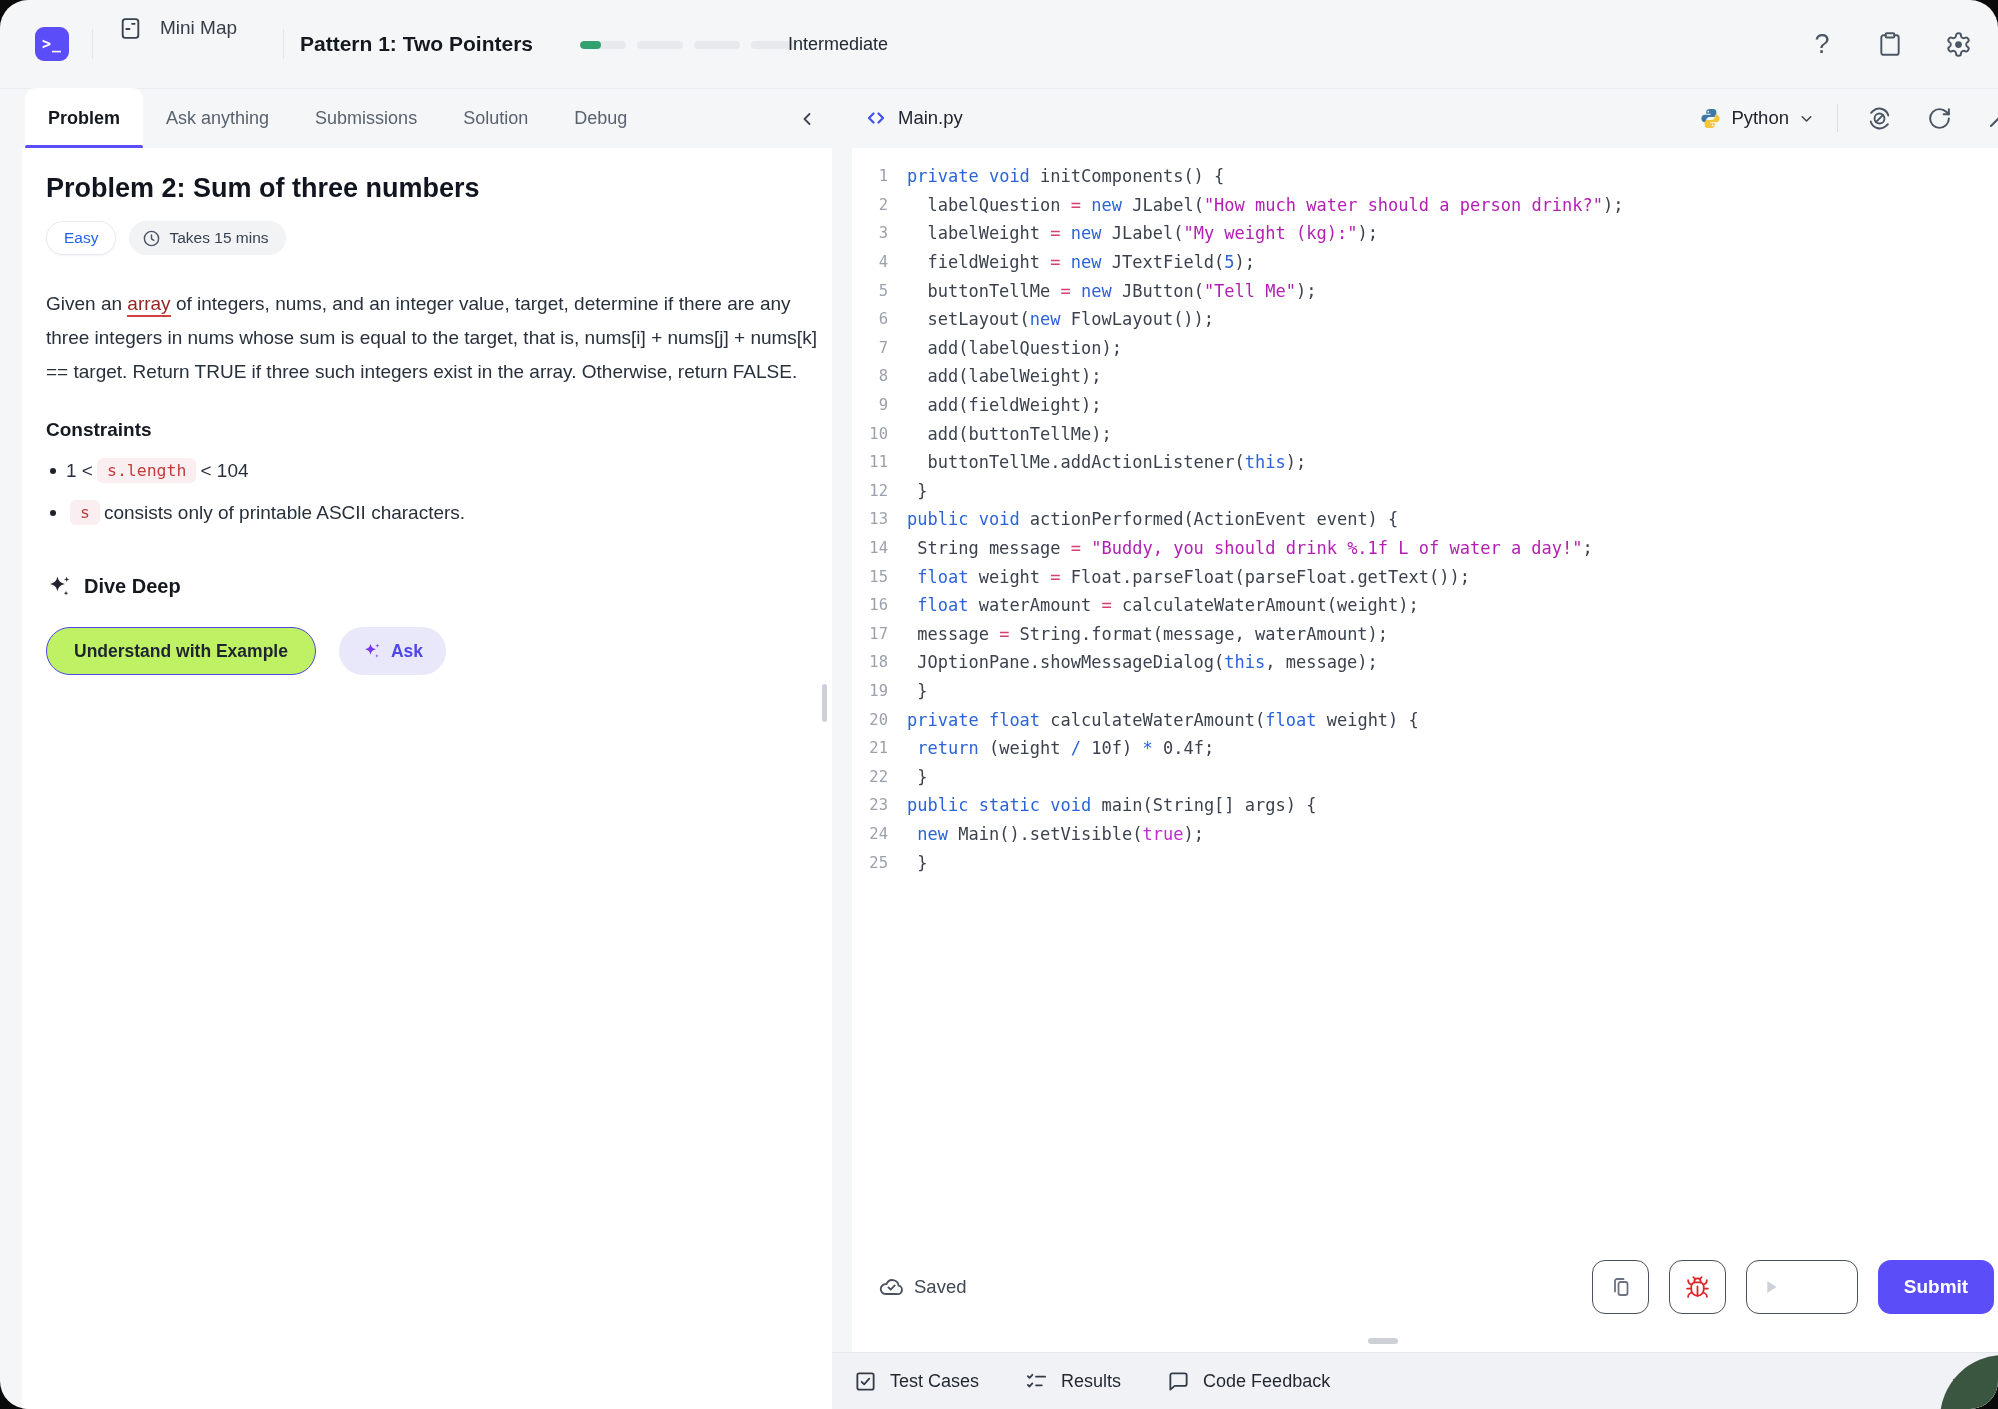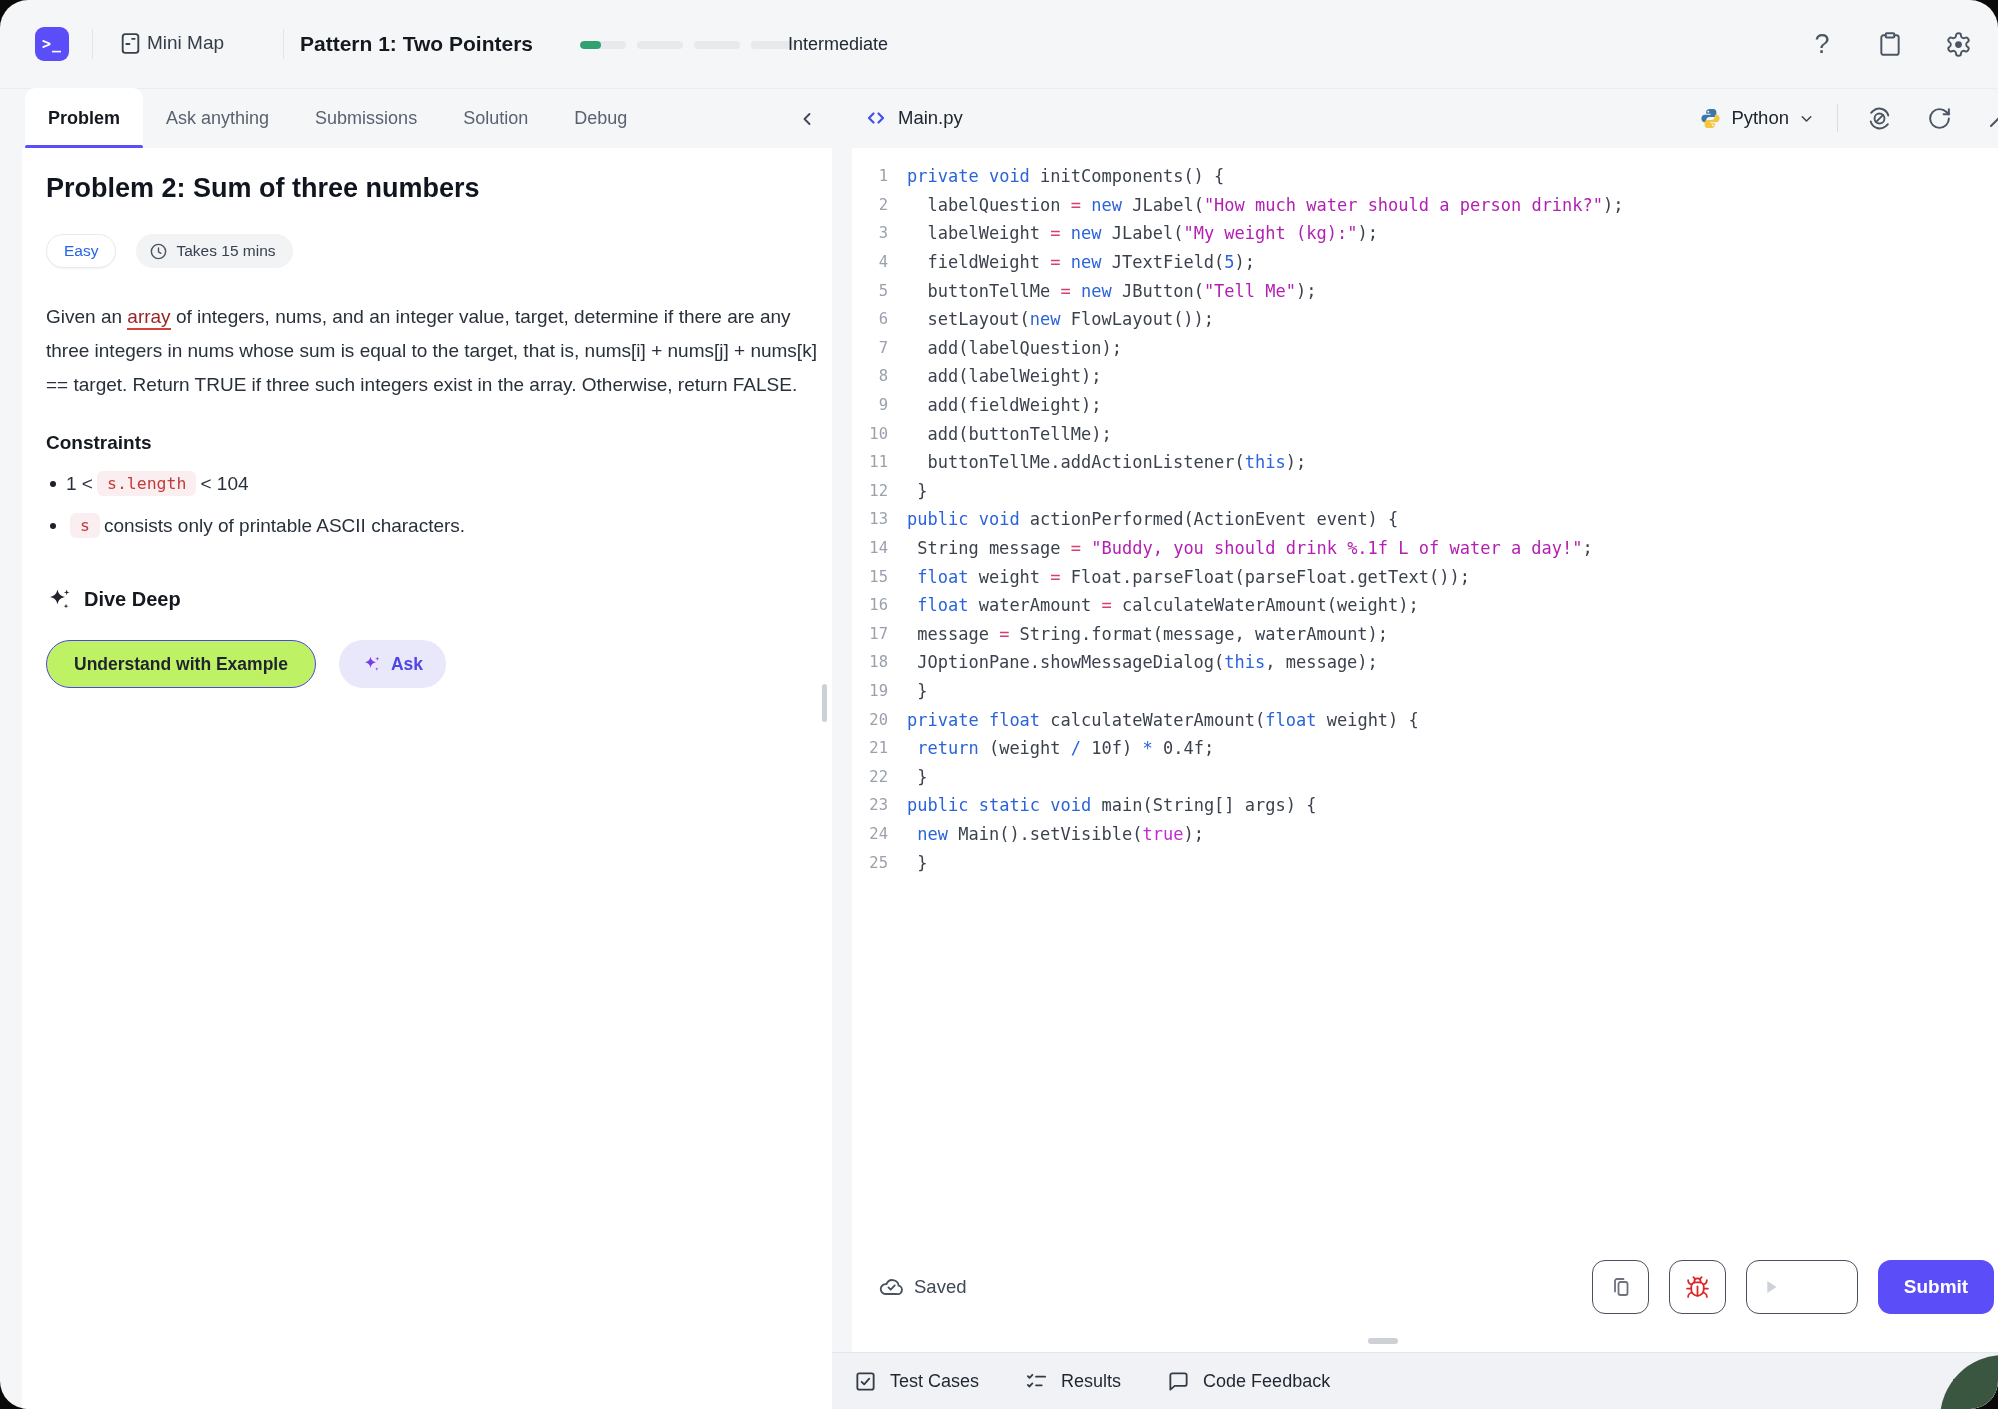--- a/index.html
+++ b/index.html
@@ -4,40 +4,40 @@
 <style>
   html,body{margin:0;padding:0;background:#0a0a0a;}
   body{width:1998px;height:1409px;overflow:hidden;font-family:"Liberation Sans",sans-serif;}
   .app{position:relative;width:1998px;height:1409px;background:#f5f6f8;border-radius:28px;overflow:hidden;}
 
   
   .topbar{position:absolute;left:0;top:0;right:0;height:88px;border-bottom:1px solid #ebedf0;}
   .logo{position:absolute;left:35px;top:27px;width:34px;height:34px;border-radius:9px;background:#5b4df7;color:#fff;
         display:flex;align-items:center;justify-content:center;font-family:"DejaVu Sans Mono",monospace;font-size:15px;font-weight:bold;letter-spacing:1px;}
   .tb-divider{position:absolute;top:29px;width:1px;height:30px;background:#e3e5e9;}
-  .minimap{position:absolute;left:118px;top:23px;height:40px;display:flex;align-items:center;gap:4px;color:#353d49;font-size:19px;font-weight:500;cursor:pointer;}
+  .minimap{position:absolute;left:118px;top:8px;height:40px;display:flex;align-items:center;gap:17px;color:#353d49;font-size:19px;font-weight:500;cursor:pointer;}
   .tb-title{position:absolute;left:300px;top:0;height:88px;display:flex;align-items:center;font-size:21px;font-weight:700;color:#14181f;}
   .progress{position:absolute;left:580px;top:41px;display:flex;gap:11px;}
   .seg{width:46px;height:8px;border-radius:99px;background:#e7e9ec;overflow:hidden;}
   .seg .fill{height:100%;border-radius:99px;background:#33a06f;}
   .level{position:absolute;left:788px;top:0;height:88px;display:flex;align-items:center;font-size:18px;color:#222a35;}
   .tb-icons{position:absolute;right:26px;top:0;height:88px;display:flex;align-items:center;gap:40px;}
   .tb-icons .ibtn{width:28px;height:28px;display:flex;align-items:center;justify-content:center;cursor:pointer;color:#4b5563;}
   .help-glyph{font-size:27px;color:#4b5563;font-weight:500;}
 
   
   .left-panel{position:absolute;left:22px;top:88px;width:810px;bottom:0;}
   .tabrow{position:absolute;left:0;right:0;top:0;height:60px;border-bottom:1px solid #e7e9ed;display:flex;align-items:stretch;padding-left:3px;}
   .tab{padding:0 23px;display:flex;align-items:center;font-size:18px;color:#59626e;position:relative;cursor:pointer;white-space:nowrap;}
   .tab.active{background:#fff;border-radius:10px 10px 0 0;color:#14181f;font-weight:600;}
   .tab.active::after{content:"";position:absolute;left:0;right:0;bottom:-1px;height:4px;background:#5b4df7;border-radius:3px;}
   .collapse-btn{position:absolute;right:12px;top:18px;width:26px;height:26px;display:flex;align-items:center;justify-content:center;cursor:pointer;color:#3e4652;}
   .panel-body{position:absolute;left:0;right:0;top:60px;bottom:0;background:#fff;padding:0 0 0 24px;box-sizing:border-box;}
   .prob-title{margin:25px 0 0 0;font-size:27px;font-weight:700;color:#101520;}
-  .badges{margin-top:30px;display:flex;gap:20px;}
+  .badges{margin-top:17px;display:flex;gap:13px;}
   .badge-easy{background:#fff;border:1px solid #e7eaf0;box-shadow:0 1px 2px rgba(0,0,0,.05);border-radius:999px;color:#2563eb;font-size:15.5px;font-weight:500;padding:7px 17px;}
   .badge-time{background:#f2f3f5;border-radius:999px;color:#374151;font-size:15.5px;font-weight:500;padding:7px 17px 7px 13px;display:flex;align-items:center;gap:8px;}
   .desc{margin-top:32px;width:774px;font-size:19px;line-height:34px;color:#28303b;}
   .term{color:#9a2424;border-bottom:2px solid #d23f3f;padding-bottom:1px;cursor:pointer;}
   .constraints-title{margin-top:30px;font-size:19px;font-weight:700;color:#14181f;}
   .c-row{margin-top:17px;display:flex;align-items:center;font-size:19px;color:#28303b;}
   .c-dot{width:6px;height:6px;border-radius:50%;background:#1c222b;margin:0 10px 0 4px;flex:none;}
   .chip{font-family:"DejaVu Sans Mono",monospace;font-size:16.5px;color:#c23b3b;background:#faeef0;border-radius:6px;padding:3px 10px;margin:0 4px;}
   .dive{margin-top:48px;display:flex;align-items:center;gap:11px;font-size:20px;font-weight:700;color:#14181f;}
   .action-row{margin-top:27px;display:flex;align-items:center;gap:23px;}

